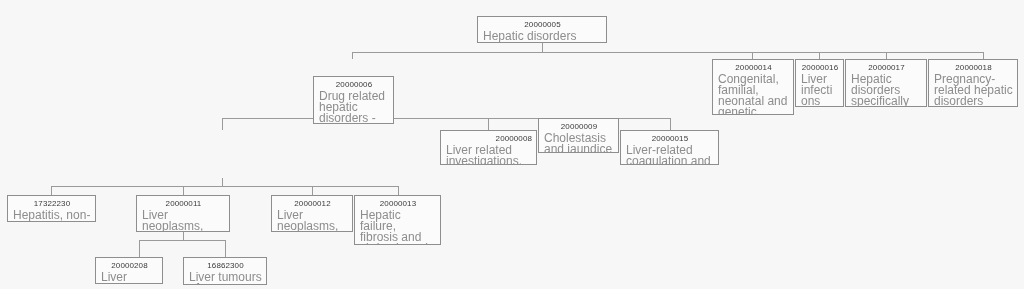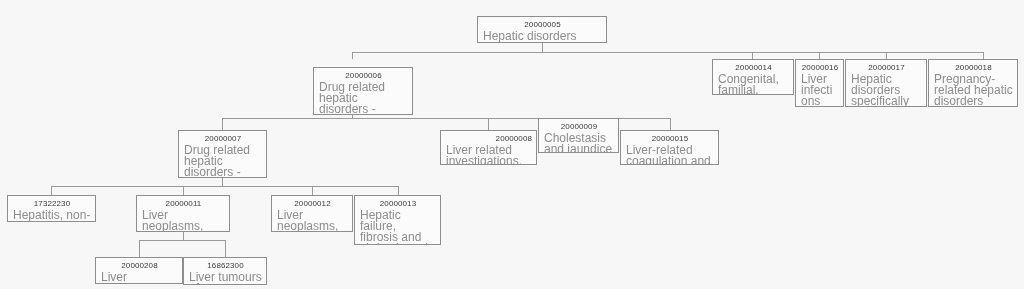--- a/index.html
+++ b/index.html
@@ -73,43 +73,39 @@
     <div class="edge edge-v" style="left: 312px; top: 186px; height: 9px; background: rgb(154, 154, 154);"></div>
     <div class="edge edge-v" style="left: 398px; top: 186px; height: 9px; background: rgb(154, 154, 154);"></div>
     <div class="edge edge-v" style="left: 183px; top: 232px; height: 8px; background: rgb(154, 154, 154);"></div>
     <div class="edge edge-h" style="left: 139px; top: 240px; width: 86px; background: rgb(154, 154, 154);"></div>
     <div class="edge edge-v" style="left: 139px; top: 240px; height: 17px; background: rgb(154, 154, 154);"></div>
     <div class="edge edge-v" style="left: 225px; top: 240px; height: 17px; background: rgb(154, 154, 154);"></div>
     <div class="node" style="left: 477px; top: 16px; width: 130px; height: 27px; background: rgb(251, 251, 251); border-color: rgb(142, 142, 142);">
       <div class="node-id" style="color: rgb(58, 58, 58);">20000005</div>
       <div class="node-label" style="color: rgb(141, 141, 141);">Hepatic disorders</div>
     </div>
-    <div class="node" style="left: 313px; top: 67px; width: 100px; height: 48px; background: rgb(251, 251, 251); border-color: rgb(142, 142, 142);">
+    <div class="node" style="left: 313px; top: 76px; width: 81px; height: 48px; background: rgb(251, 251, 251); border-color: rgb(142, 142, 142);">
       <div class="node-id" style="color: rgb(58, 58, 58);">20000006</div>
       <div class="node-label" style="color: rgb(141, 141, 141);">Drug related hepatic disorders - comprehensive search</div>
     </div>
-    <div class="node" style="left: 712px; top: 59px; width: 82px; height: 36px; background: rgb(251, 251, 251); border-color: rgb(142, 142, 142);">
+    <div class="node" style="left: 712px; top: 59px; width: 82px; height: 56px; background: rgb(251, 251, 251); border-color: rgb(142, 142, 142);">
       <div class="node-id" style="color: rgb(58, 58, 58);">20000014</div>
       <div class="node-label" style="color: rgb(141, 141, 141);">Congenital, familial, neonatal and genetic disorders of the liver</div>
     </div>
     <div class="node" style="left: 795px; top: 59px; width: 49px; height: 48px; background: rgb(251, 251, 251); border-color: rgb(142, 142, 142);">
       <div class="node-id" style="color: rgb(58, 58, 58);">20000016</div>
       <div class="node-label" style="color: rgb(141, 141, 141);">Liver infections</div>
     </div>
     <div class="node" style="left: 845px; top: 59px; width: 82px; height: 48px; background: rgb(251, 251, 251); border-color: rgb(142, 142, 142);">
       <div class="node-id" style="color: rgb(58, 58, 58);">20000017</div>
       <div class="node-label" style="color: rgb(141, 141, 141);">Hepatic disorders specifically reported as alcohol-related</div>
     </div>
     <div class="node" style="left: 928px; top: 59px; width: 90px; height: 48px; background: rgb(251, 251, 251); border-color: rgb(142, 142, 142);">
       <div class="node-id" style="color: rgb(58, 58, 58);">20000018</div>
       <div class="node-label" style="color: rgb(141, 141, 141);">Pregnancy-related hepatic disorders</div>
-    </div>
-    <div class="node" style="left: 178px; top: 130px; width: 89px; height: 48px; background: rgb(251, 251, 251); border-color: rgb(142, 142, 142);">
-      <div class="node-id" style="color: rgb(58, 58, 58);">20000007</div>
-      <div class="node-label" style="color: rgb(141, 141, 141);">Drug related hepatic disorders - severe events only</div>
     </div>
     <div class="node" style="left: 440px; top: 130px; width: 97px; height: 35px; background: rgb(251, 251, 251); border-color: rgb(142, 142, 142);">
       <div class="node-id" style="color: rgb(58, 58, 58); text-align: right;">20000008</div>
       <div class="node-label" style="color: rgb(141, 141, 141);">Liver related investigations, signs and symptoms</div>
     </div>
     <div class="node" style="left: 538px; top: 118px; width: 81px; height: 35px; background: rgb(251, 251, 251); border-color: rgb(142, 142, 142);">
       <div class="node-id" style="color: rgb(58, 58, 58);">20000009</div>
       <div class="node-label" style="color: rgb(141, 141, 141);">Cholestasis and jaundice of hepatic origin</div>
     </div>
     <div class="node" style="left: 620px; top: 130px; width: 99px; height: 35px; background: rgb(251, 251, 251); border-color: rgb(142, 142, 142);">
@@ -125,21 +121,21 @@
       <div class="node-label" style="color: rgb(141, 141, 141);">Liver neoplasms, malignant and unspecified</div>
     </div>
     <div class="node" style="left: 271px; top: 195px; width: 82px; height: 37px; background: rgb(251, 251, 251); border-color: rgb(142, 142, 142);">
       <div class="node-id" style="color: rgb(58, 58, 58);">20000012</div>
       <div class="node-label" style="color: rgb(141, 141, 141);">Liver neoplasms, benign (incl cysts and polyps)</div>
     </div>
     <div class="node" style="left: 354px; top: 195px; width: 87px; height: 50px; background: rgb(251, 251, 251); border-color: rgb(142, 142, 142);">
       <div class="node-id" style="color: rgb(58, 58, 58);">20000013</div>
       <div class="node-label" style="color: rgb(141, 141, 141);">Hepatic failure, fibrosis and cirrhosis and other liver damage-related conditions</div>
     </div>
-    <div class="node" style="left: 95px; top: 257px; width: 88px; height: 27px; background: rgb(251, 251, 251); border-color: rgb(142, 142, 142);">
+    <div class="node" style="left: 95px; top: 257px; width: 68px; height: 27px; background: rgb(251, 251, 251); border-color: rgb(142, 142, 142);">
       <div class="node-id" style="color: rgb(58, 58, 58);">20000208</div>
       <div class="node-label" style="color: rgb(141, 141, 141);">Liver malignant tumours</div>
     </div>
     <div class="node" style="left: 183px; top: 257px; width: 84px; height: 28px; background: rgb(251, 251, 251); border-color: rgb(142, 142, 142);">
       <div class="node-id" style="color: rgb(58, 58, 58);">16862300</div>
       <div class="node-label" style="color: rgb(141, 141, 141);">Liver tumours of unspecified malignancy</div>
     </div>
   </div>
 
 </body></html>

